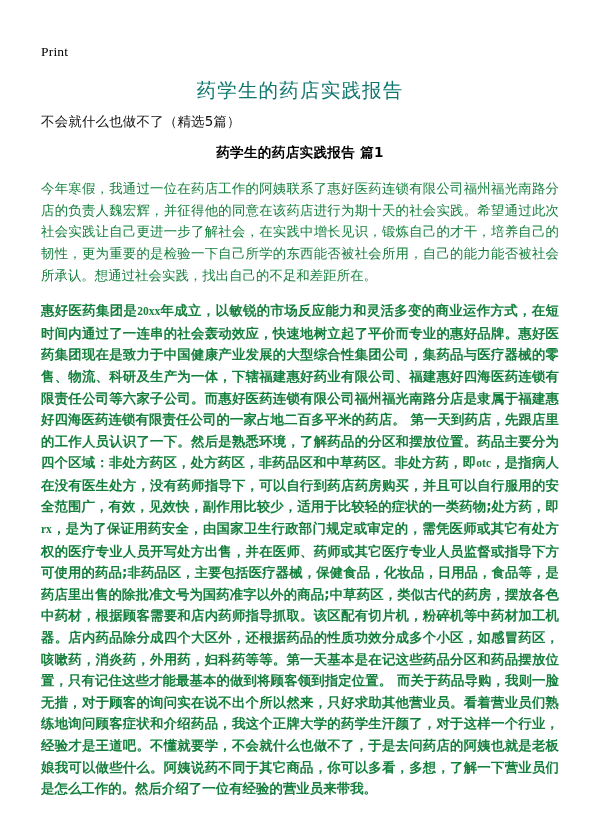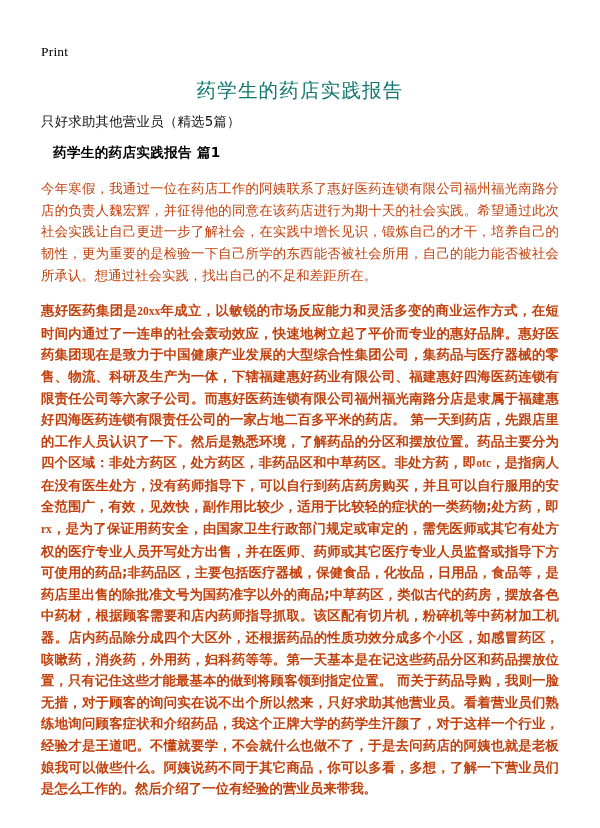--- a/index.html
+++ b/index.html
@@ -58,27 +58,28 @@
     line-height: 1.55;
     color: #111111;
     letter-spacing: 0.25px;
     margin: 0 0 9px 0;
   }
   .section-heading {
     font-size: 13.6px;
     font-weight: bold;
     color: #000000;
     letter-spacing: 0.3px;
-    margin: 0 0 16px 12px;
+    margin: 0 0 16px 0;
     line-height: 1.5;
+    text-align: center;
   }
   .body-par {
     font-size: 13.4px;
     line-height: 21.6px;
-    color: #c2410c;
+    color: #15803d;
     text-align: justify;
     text-justify: inter-ideograph;
     letter-spacing: 0.05px;
     margin: 14px 0 14px 0;
     word-break: break-all;
   }
   .body-par:last-child {
     margin-bottom: 0;
     font-weight: bold;
   }
@@ -92,21 +93,21 @@
 <body>
 
 <div class="page">
 
   <a class="print-link">Print</a>
 
   <h1 class="doc-title">药学生的药店实践报告</h1>
 
   <div class="content">
 
-    <p class="subtitle">只好求助其他营业员（精选5篇）</p>
+    <p class="subtitle">不会就什么也做不了（精选5篇）</p>
 
     <p class="section-heading">药学生的药店实践报告 篇1</p>
 
     <p class="body-par">今年寒假，我通过一位在药店工作的阿姨联系了惠好医药连锁有限公司福州福光南路分店的负责人魏宏辉，并征得他的同意在该药店进行为期十天的社会实践。希望通过此次社会实践让自己更进一步了解社会，在实践中增长见识，锻炼自己的才干，培养自己的韧性，更为重要的是检验一下自己所学的东西能否被社会所用，自己的能力能否被社会所承认。想通过社会实践，找出自己的不足和差距所在。</p>
 
     <p class="body-par">惠好医药集团是<span class="latin-inline">20xx</span>年成立，以敏锐的市场反应能力和灵活多变的商业运作方式，在短时间内通过了一连串的社会轰动效应，快速地树立起了平价而专业的惠好品牌。惠好医药集团现在是致力于中国健康产业发展的大型综合性集团公司，集药品与医疗器械的零售、物流、科研及生产为一体，下辖福建惠好药业有限公司、福建惠好四海医药连锁有限责任公司等六家子公司。而惠好医药连锁有限公司福州福光南路分店是隶属于福建惠好四海医药连锁有限责任公司的一家占地二百多平米的药店。 第一天到药店，先跟店里的工作人员认识了一下。然后是熟悉环境，了解药品的分区和摆放位置。药品主要分为四个区域：非处方药区，处方药区，非药品区和中草药区。非处方药，即<span class="latin-inline">otc</span>，是指病人在没有医生处方，没有药师指导下，可以自行到药店药房购买，并且可以自行服用的安全范围广，有效，见效快，副作用比较少，适用于比较轻的症状的一类药物;处方药，即<span class="latin-inline">rx</span>，是为了保证用药安全，由国家卫生行政部门规定或审定的，需凭医师或其它有处方权的医疗专业人员开写处方出售，并在医师、药师或其它医疗专业人员监督或指导下方可使用的药品;非药品区，主要包括医疗器械，保健食品，化妆品，日用品，食品等，是药店里出售的除批准文号为国药准字以外的商品;中草药区，类似古代的药房，摆放各色中药材，根据顾客需要和店内药师指导抓取。该区配有切片机，粉碎机等中药材加工机器。店内药品除分成四个大区外，还根据药品的性质功效分成多个小区，如感冒药区，咳嗽药，消炎药，外用药，妇科药等等。第一天基本是在记这些药品分区和药品摆放位置，只有记住这些才能最基本的做到将顾客领到指定位置。 而关于药品导购，我则一脸无措，对于顾客的询问实在说不出个所以然来，只好求助其他营业员。看着营业员们熟练地询问顾客症状和介绍药品，我这个正牌大学的药学生汗颜了，对于这样一个行业，经验才是王道吧。不懂就要学，不会就什么也做不了，于是去问药店的阿姨也就是老板娘我可以做些什么。阿姨说药不同于其它商品，你可以多看，多想，了解一下营业员们是怎么工作的。然后介绍了一位有经验的营业员来带我。</p>
 
   </div>
 </div>
 

